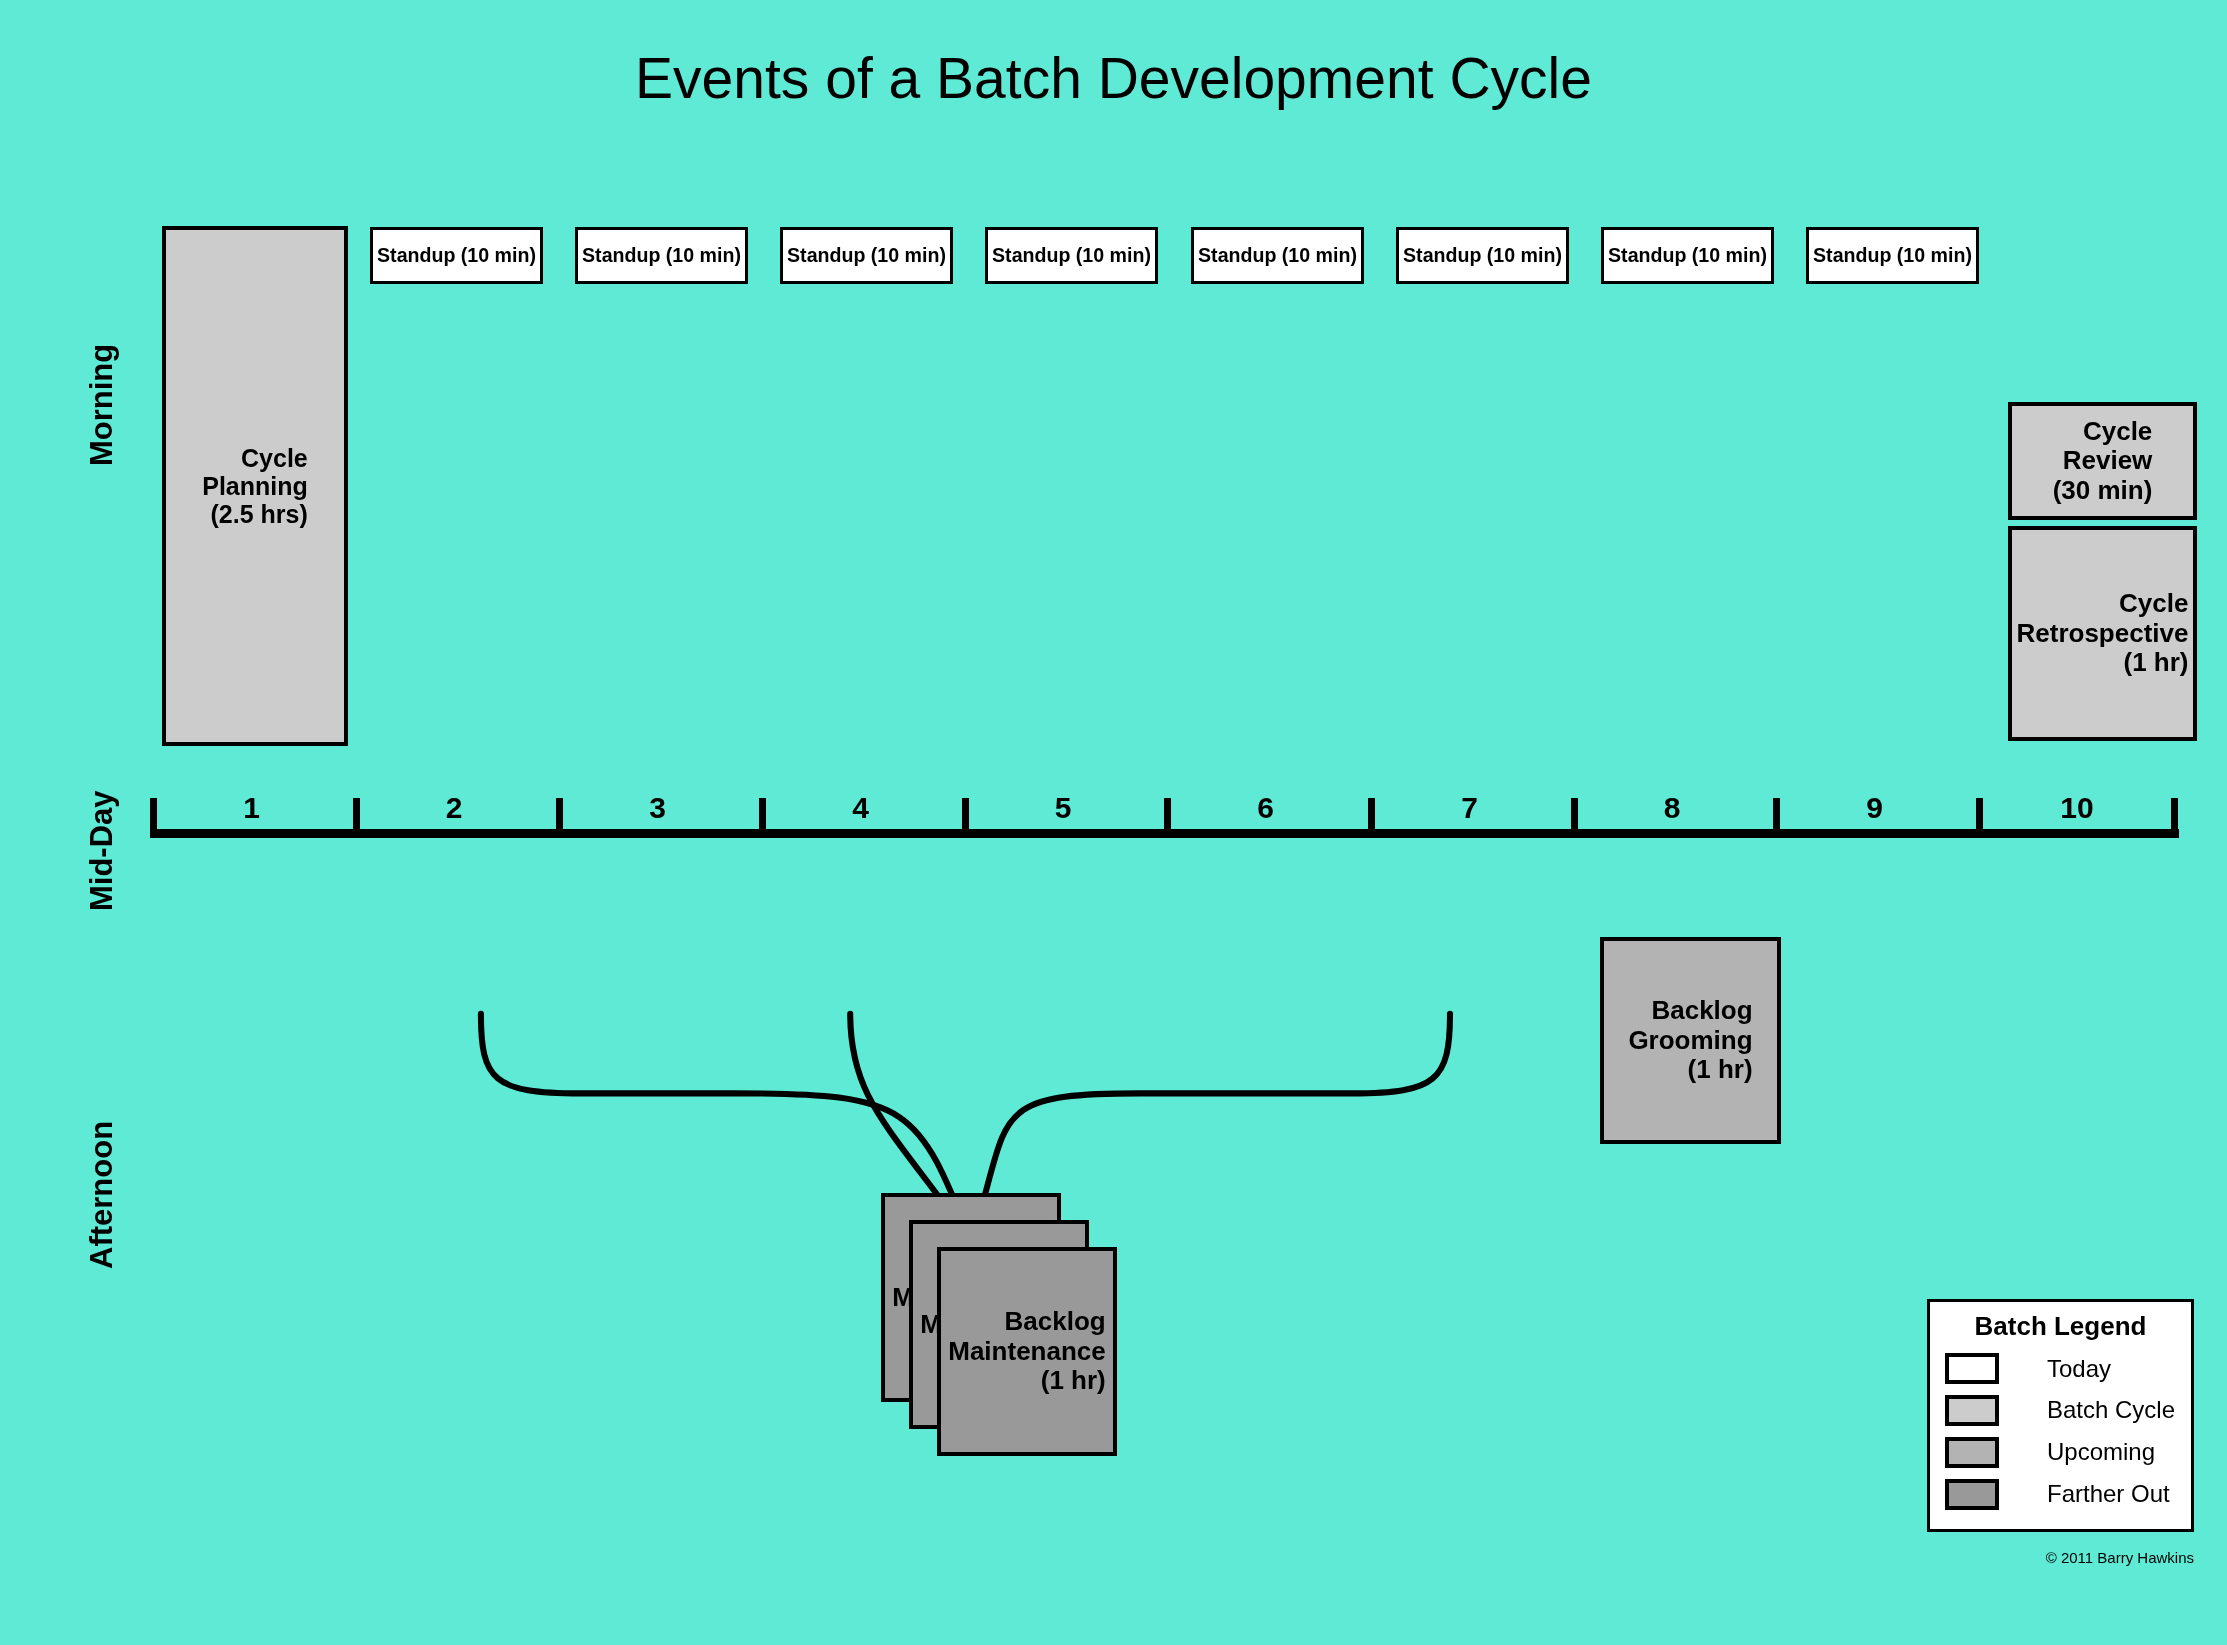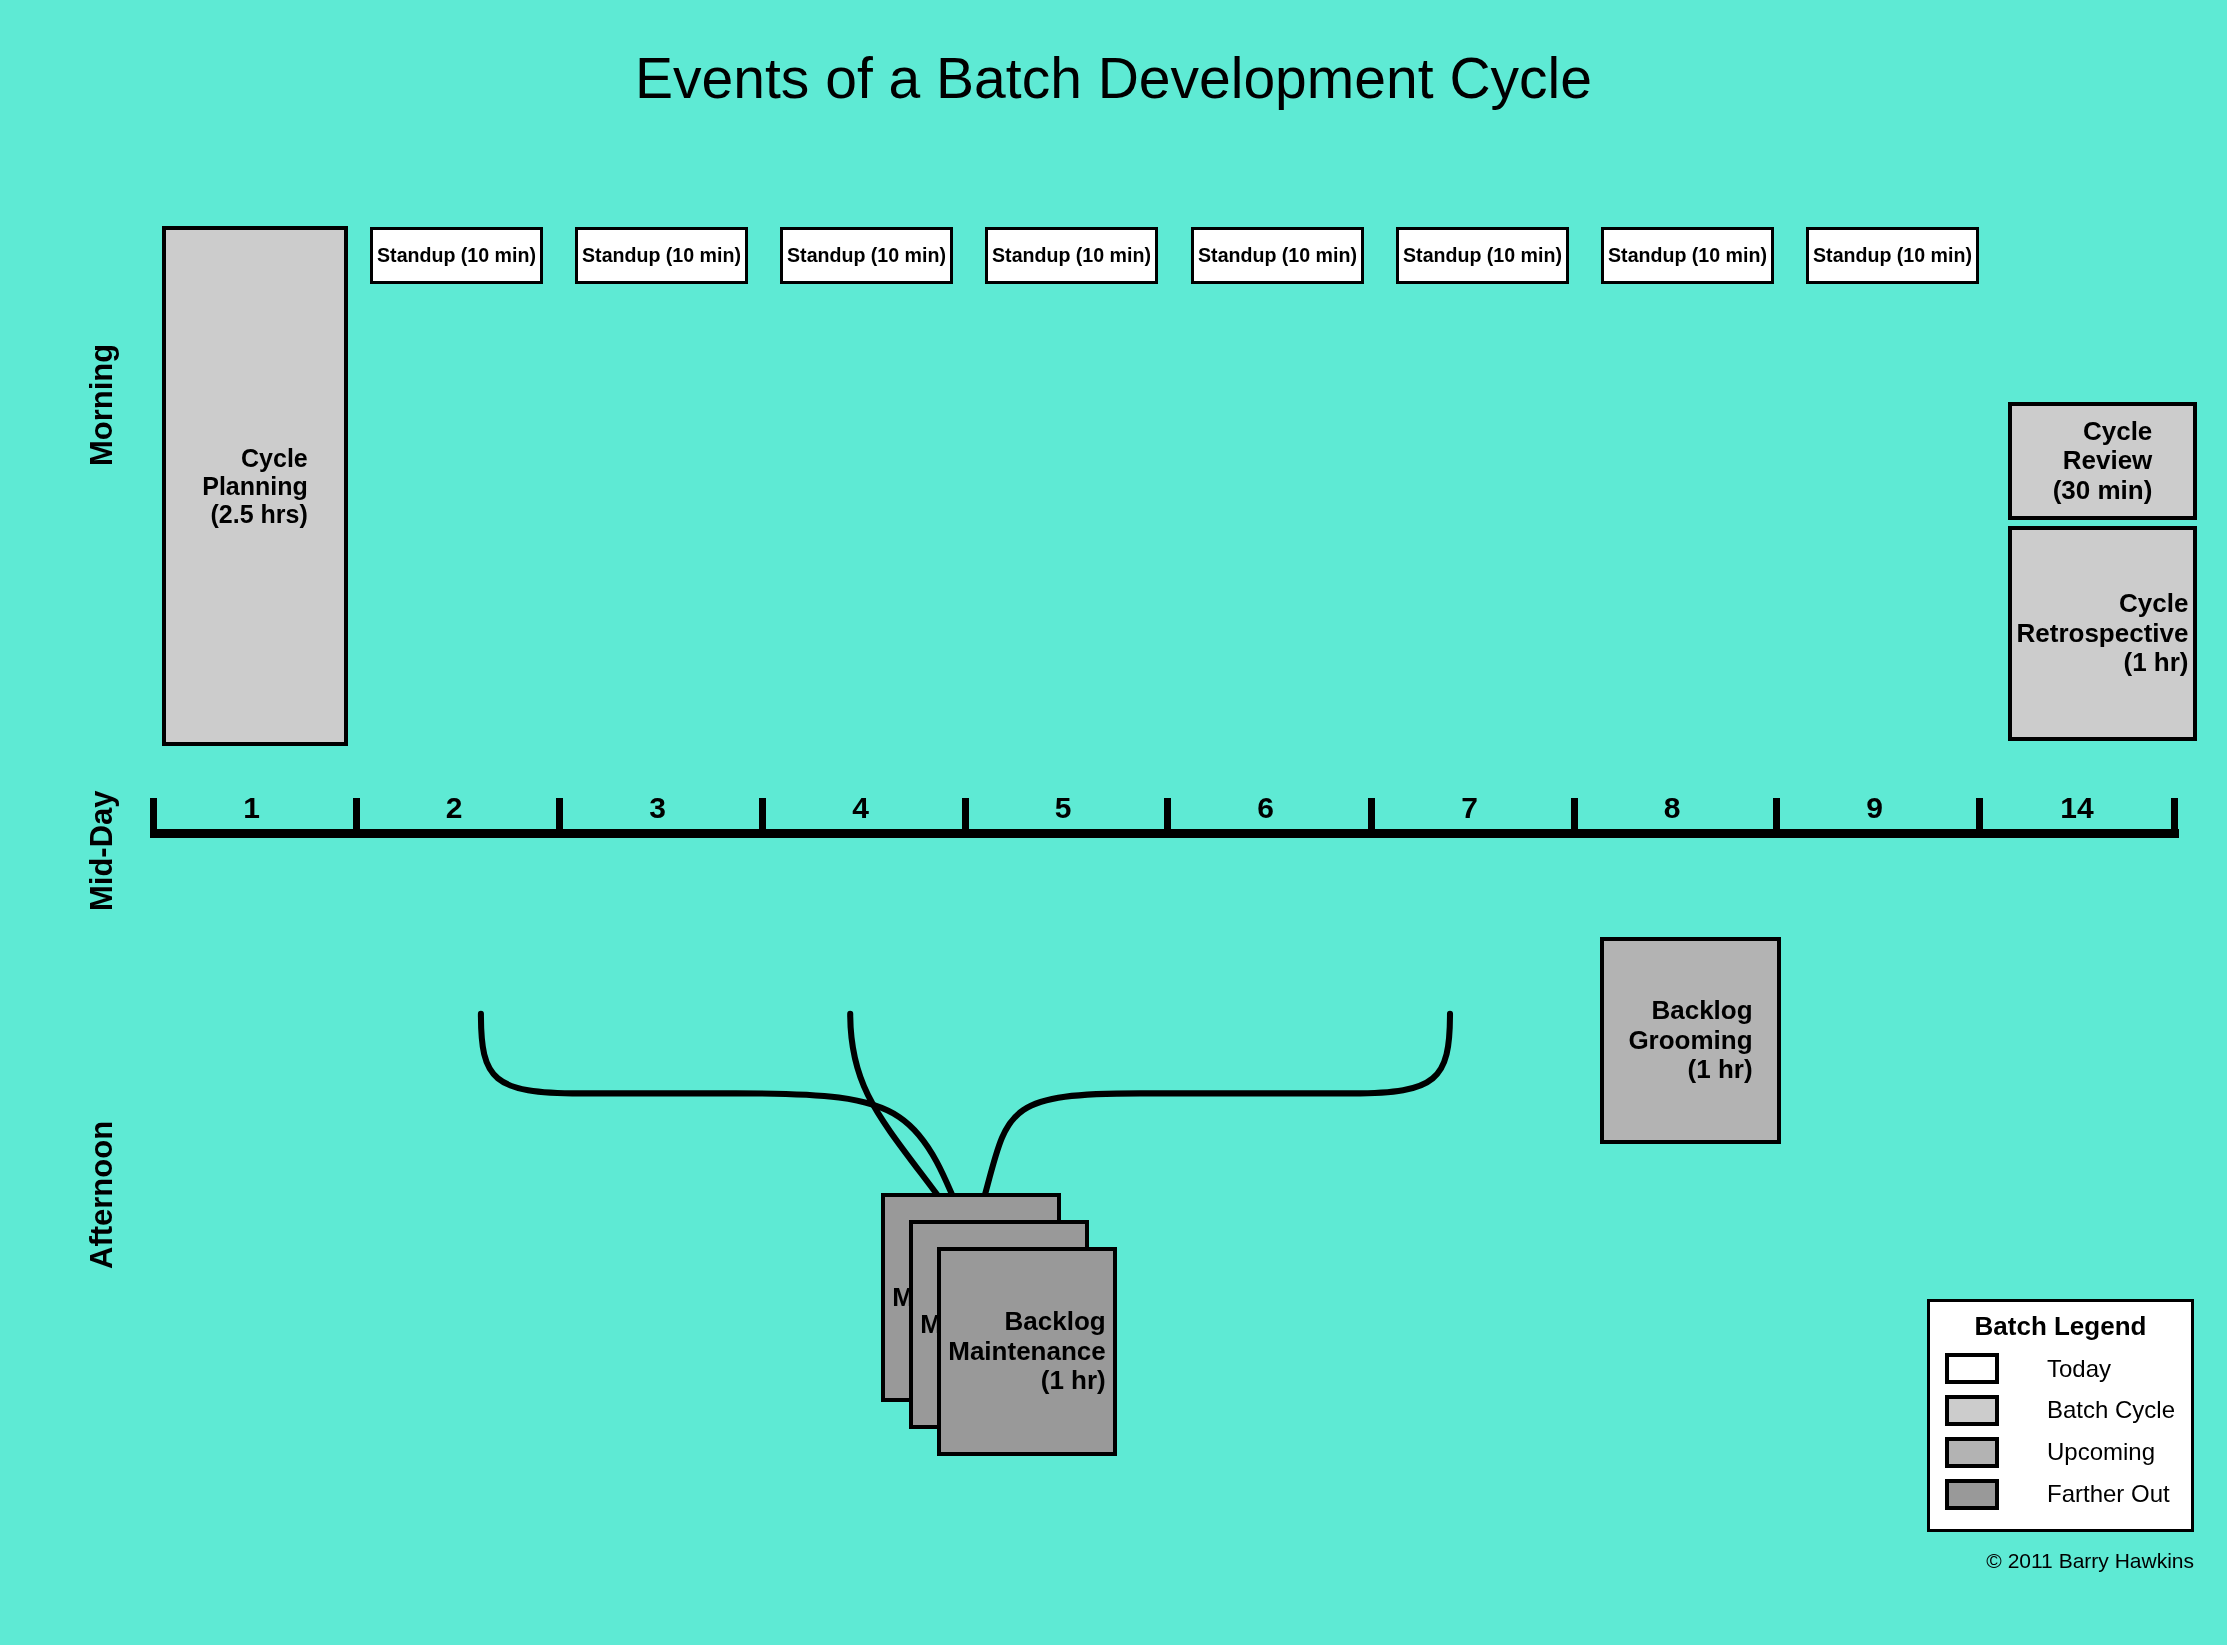--- a/index.html
+++ b/index.html
@@ -105,21 +105,21 @@
     border:4px solid #000000;
     flex:0 0 auto;
   }
   .legend-text{
     margin-left:48px;
     font-size:24px;
     color:#000;
     white-space:nowrap;
   }
   #copyright{
-    font-size:21px;
+    font-size:15px;
     color:#000;
     text-align:right;
     white-space:nowrap;
   }
 
   
   #brace-svg{pointer-events:none;}
 </style>
 </head>
 <body>
@@ -193,21 +193,21 @@
 
   <div class="abs axis-daylabel" style="left:150px;  top:791px; width:203px;">1</div>
   <div class="abs axis-daylabel" style="left:353px;  top:791px; width:202px;">2</div>
   <div class="abs axis-daylabel" style="left:556px;  top:791px; width:203px;">3</div>
   <div class="abs axis-daylabel" style="left:759px; top:791px; width:203px;">4</div>
   <div class="abs axis-daylabel" style="left:962px; top:791px; width:202px;">5</div>
   <div class="abs axis-daylabel" style="left:1164px; top:791px; width:203px;">6</div>
   <div class="abs axis-daylabel" style="left:1368px; top:791px; width:203px;">7</div>
   <div class="abs axis-daylabel" style="left:1571px; top:791px; width:202px;">8</div>
   <div class="abs axis-daylabel" style="left:1773px; top:791px; width:203px;">9</div>
-  <div class="abs axis-daylabel" style="left:1976px; top:791px; width:202px;">14</div>
+  <div class="abs axis-daylabel" style="left:1976px; top:791px; width:202px;">10</div>
 
   <svg class="abs" id="brace-svg" width="1080" height="310" style="left:445px; top:999px;" viewBox="0 0 1600 460">
     <g fill="none" stroke="#000000" stroke-width="9" stroke-linecap="round">
 
       <path d="M 52 22 C 52 120 70 140 200 140 L 430 140 C 690 140 700 160 780 360"></path>
 
       <path d="M 1490 22 C 1490 120 1470 140 1345 140 L 1030 140 C 800 140 840 170 780 360"></path>
 
       <path d="M 600 22 C 600 150 660 190 780 360"></path>
     </g>

